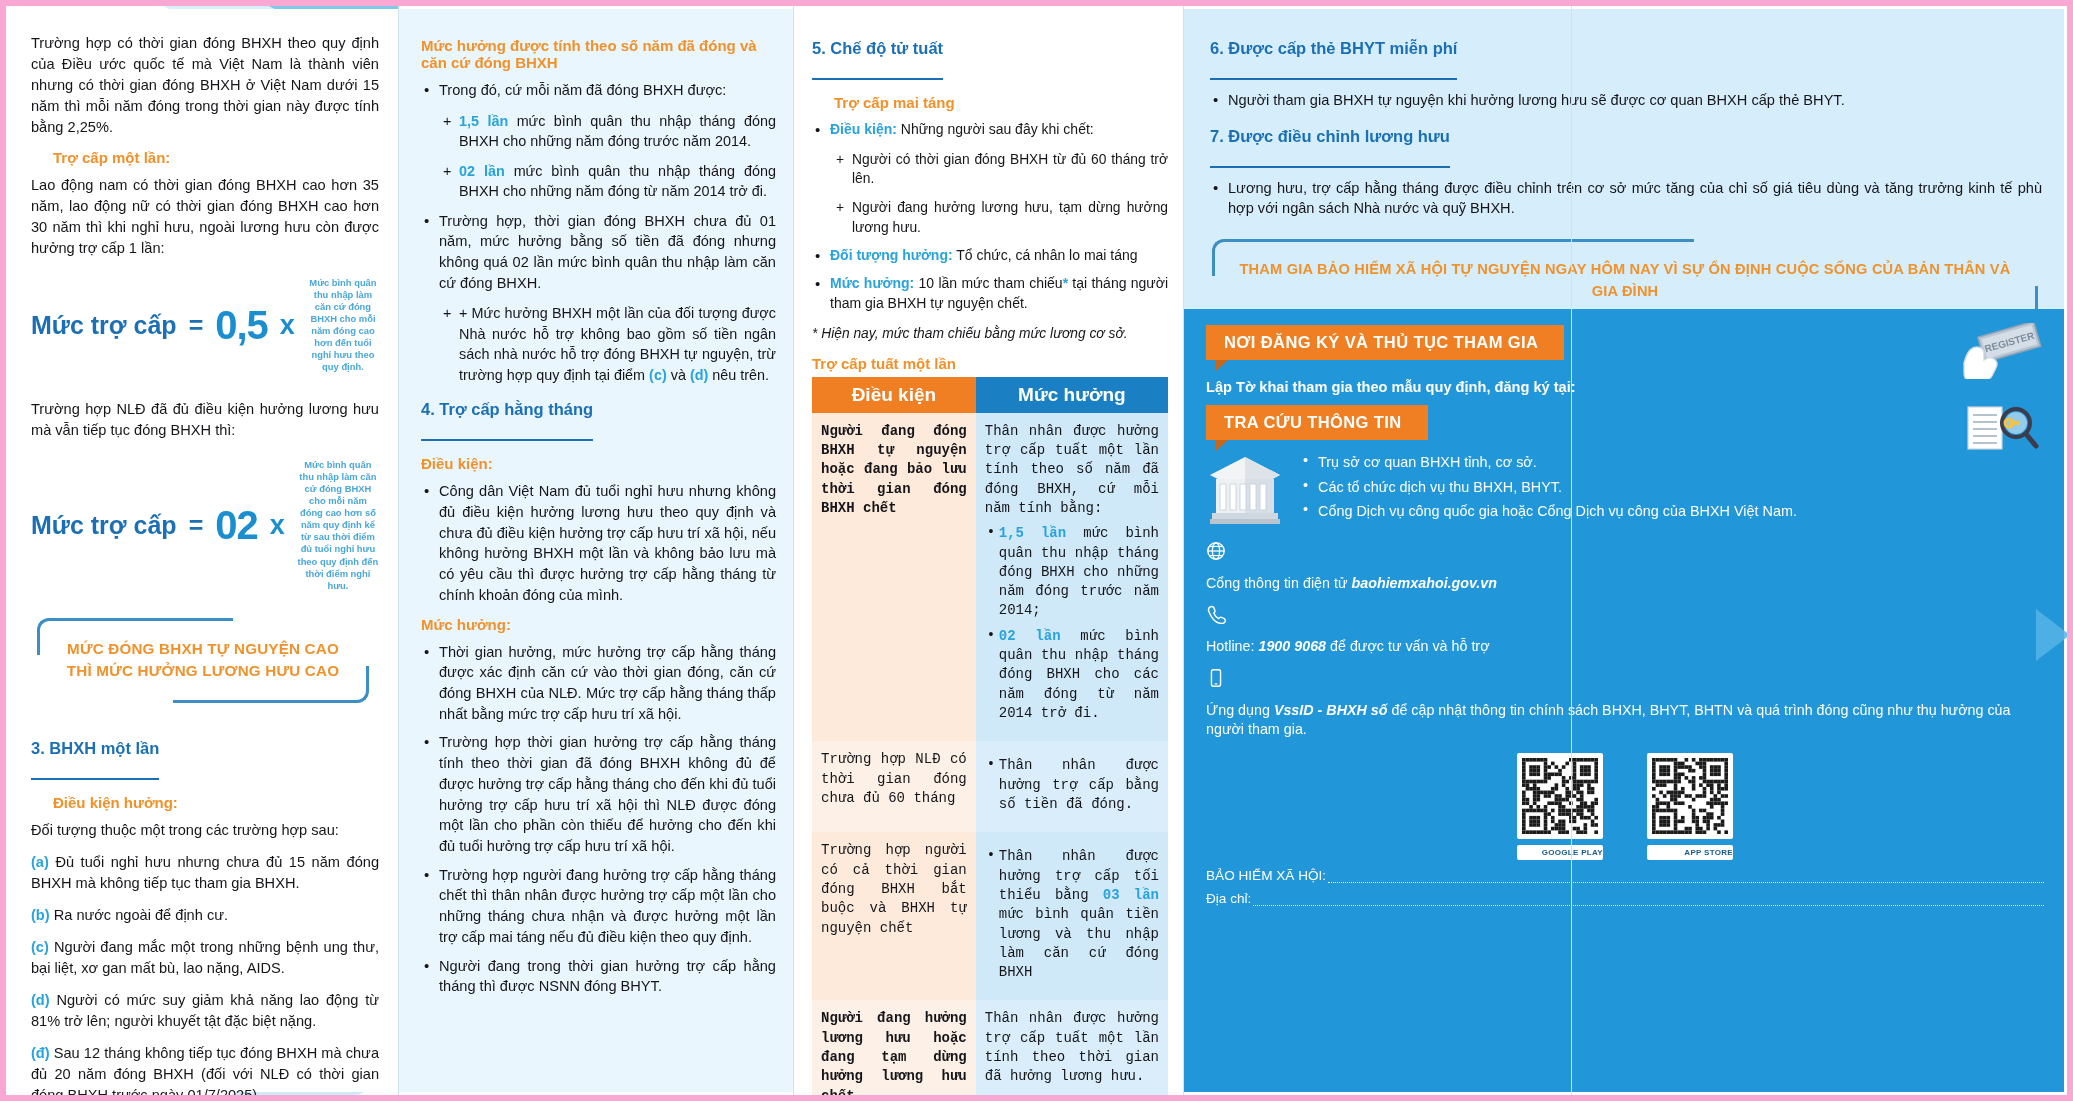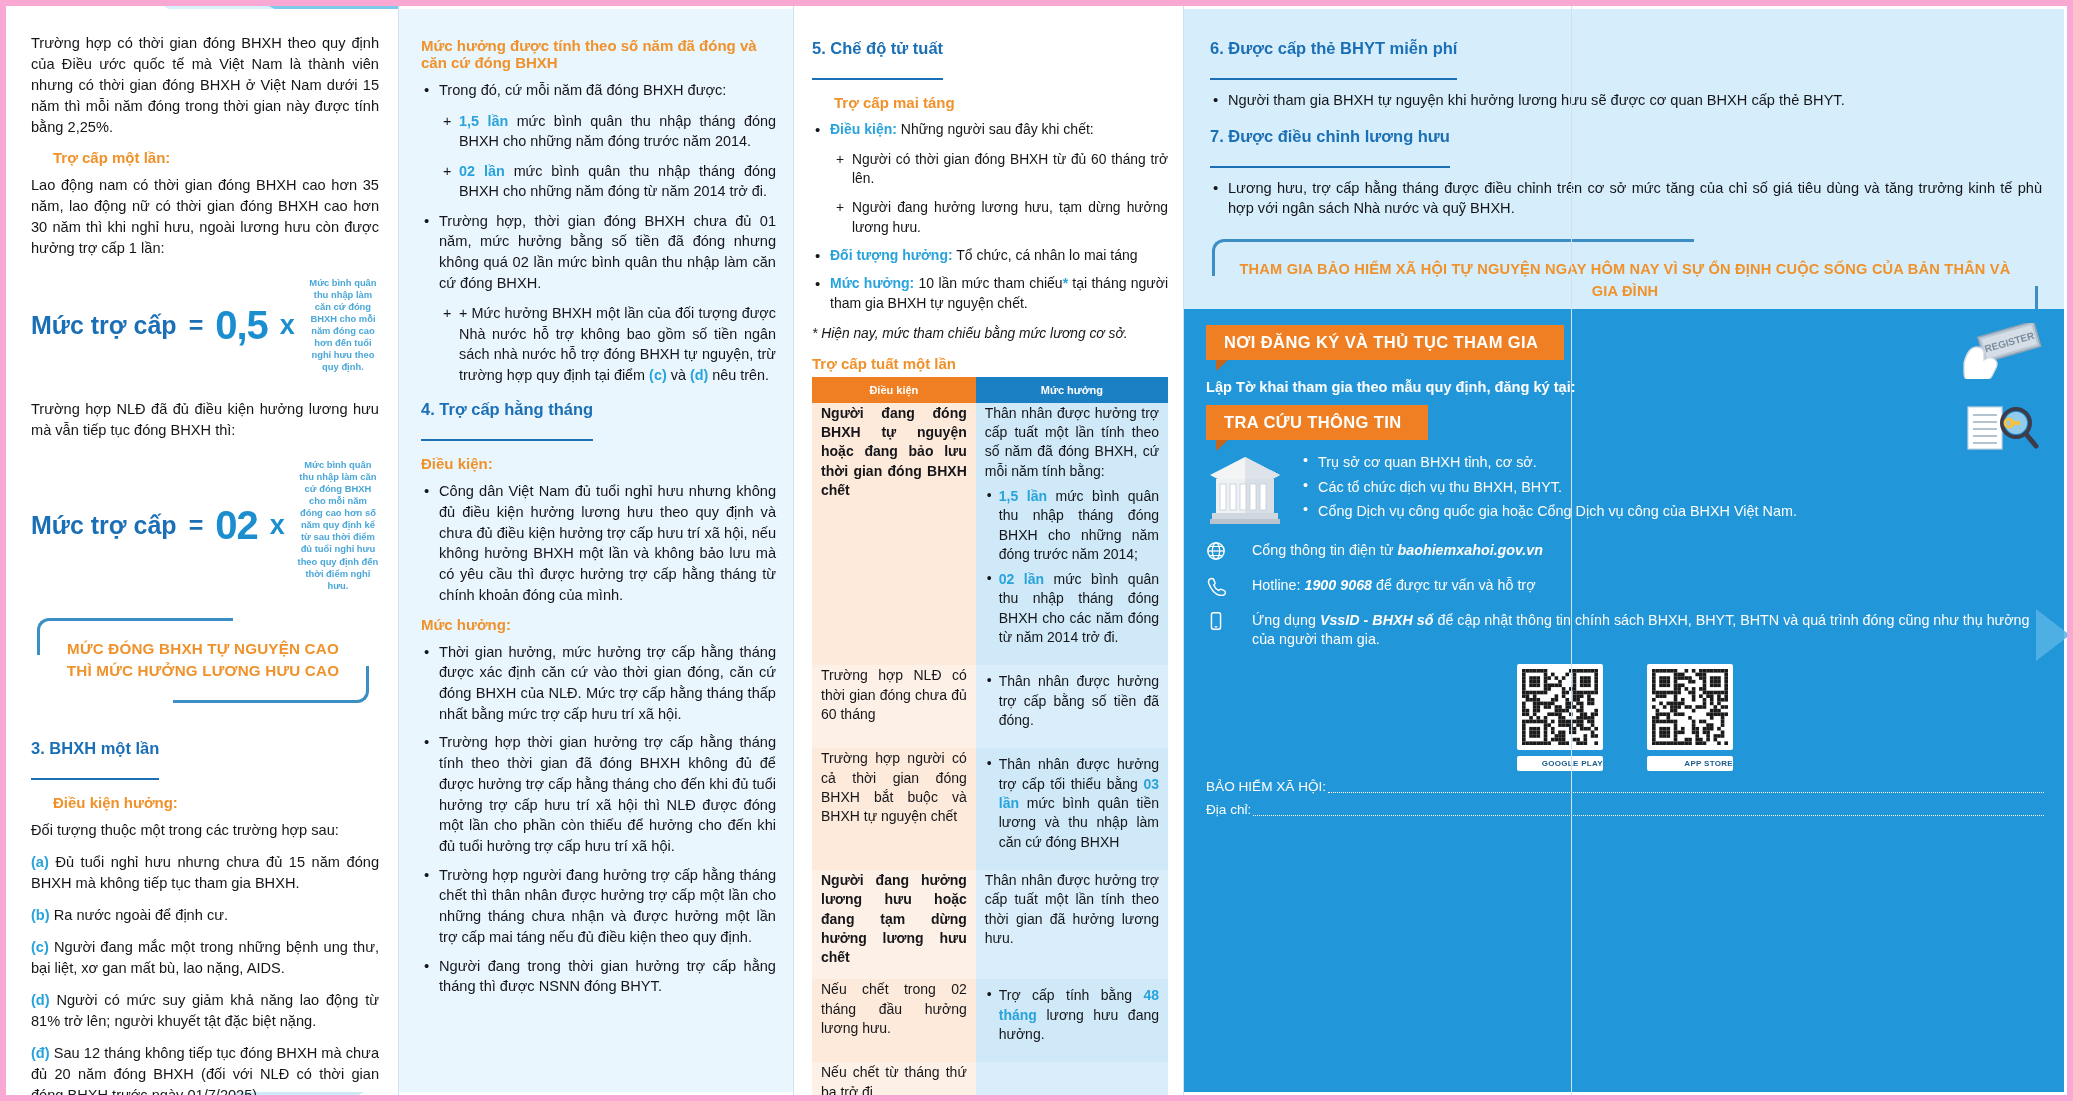--- a/index.html
+++ b/index.html
@@ -110,27 +110,28 @@
   .callout::before, .callout::after {
     content:""; position:absolute; width:58%; height:34px;
     border:3px solid #3b8fc4;
   }
   .callout::before { left:0; top:0; border-right:none; border-bottom:none; border-radius:12px 0 0 0; }
   .callout::after  { right:0; bottom:0; border-left:none; border-top:none; border-radius:0 0 12px 0; }
 
   
   .tbl { width:100%; border-collapse:collapse; margin-top:5px; }
   .tbl th {
-    font-size:11px; font-weight:bold; color:#ffffff; padding:7px 6px; text-align:center;
+    font-size:19px; font-weight:bold; color:#ffffff; padding:7px 6px; text-align:center;
   }
   .tbl th.c1 { background:#ef7f22; width:46%; }
   .tbl th.c2 { background:#1b7fc4; }
   .tbl td {
-    vertical-align:top; padding:1px 9px 12px 9px; font-size:14px; line-height:1.38;
+    vertical-align:top; padding:9px 9px 12px 9px; font-size:14px; line-height:1.38;
     color:#16161a;
+    font-family:Liberation Mono, monospace;
   }
   .tbl td.c1 { background:#fdeadb; text-align:justify; }
   .tbl td.c2 { background:#cfe9f8; text-align:justify; }
   .tbl tr.alt td.c1 { background:#fdf0e6; }
   .tbl tr.alt td.c2 { background:#d9eefa; }
   .tbl td.c1.b, .tbl td.c2.b { font-weight:bold; }
   .tbl ul { list-style:none; margin:6px 0 0 0; }
   .tbl ul li { position:relative; padding-left:14px; margin-bottom:6px; }
   .tbl ul li::before { content:"•"; position:absolute; left:2px; top:-1px; }
 
@@ -151,21 +152,21 @@
   .panel-blue .lead {
     color:#ffffff; font-weight:bold; font-size:14.6px; margin-bottom:10px;
   }
   .panel-blue ul { list-style:none; }
   .panel-blue ul li {
     position:relative; padding-left:18px; color:#ffffff; font-size:14.4px;
     line-height:1.36; margin-bottom:5px;
   }
   .panel-blue ul li::before { content:"•"; position:absolute; left:3px; top:-2px; }
 
-  .contact-row { display:flex; align-items:flex-start; gap:24px; margin-bottom:11px; }
+  .contact-row { display:flex; align-items:flex-start; gap:9px; margin-bottom:11px;flex-direction:column; }
   .contact-row .ci { width:22px; flex:0 0 22px; color:#ffffff; }
   .contact-row .ct { color:#ffffff; font-size:14.3px; line-height:1.35; }
 
   
   .bldg { width:78px; height:74px; flex:0 0 78px; }
 
   
   .qr-wrap { display:flex; gap:44px; justify-content:center; margin:14px 0 6px 0; }
   .qr-card { text-align:right;border-radius:32px; }
   .qr-box {

